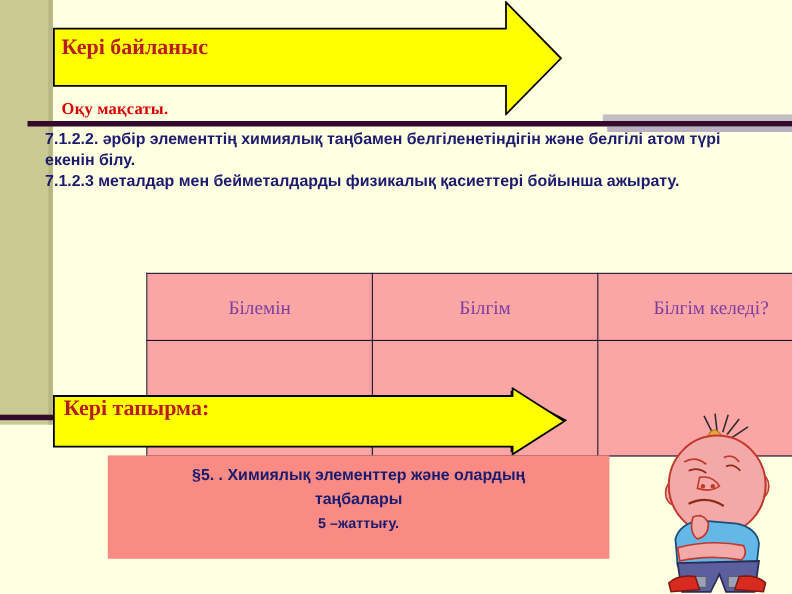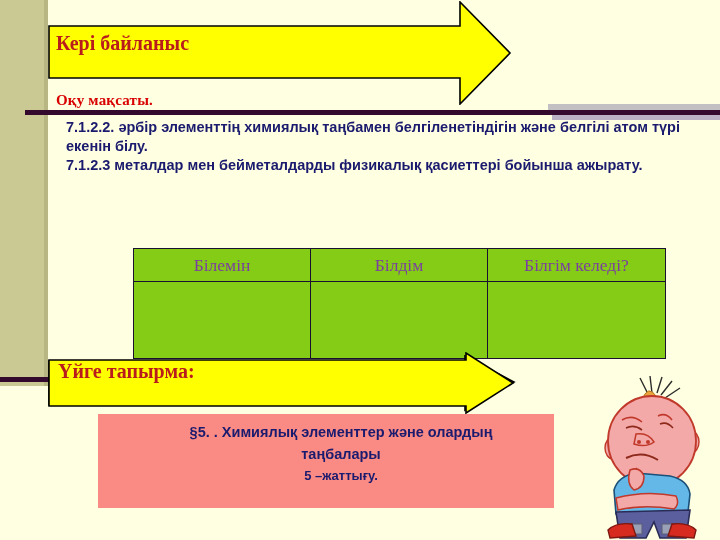--- a/index.html
+++ b/index.html
@@ -91,21 +91,21 @@
     font-family: "Liberation Serif", serif;
     font-weight: bold;
     font-size: 15px;
     color: #d80000;
     letter-spacing: 0.2px;
   }
 
   
   .objectives {
     position: absolute;
-    left: 66px;
+    left: 41px;
     top: 118px;
     width: 620px;
     font-family: "Liberation Sans", sans-serif;
     font-weight: bold;
     font-size: 14.5px;
     line-height: 19px;
     color: #1a1a6e;
   }
   .objectives p { margin: 0; }
 
@@ -113,22 +113,22 @@
   .kwl {
     position: absolute;
     left: 133px;
     top: 248px;
     width: 517px;
     border-collapse: collapse;
     table-layout: fixed;
   }
   .kwl td {
     border: 1.4px solid #1a1030;
-    background: #84cc16;
-    padding: 2px;
+    background: #fca5a5;
+    padding: 16px;
     text-align: center;
     vertical-align: middle;
   }
   .kwl .head td {
     height: 28px;
     font-family: "Liberation Serif", serif;
     font-size: 17.5px;
     color: #7b3fa0;
   }
   .kwl .body td {
@@ -148,21 +148,20 @@
     position: absolute;
     left: 98px;
     top: 421px;
     width: 456px;
     text-align: center;
     font-family: "Liberation Sans", sans-serif;
     font-weight: bold;
     font-size: 14.5px;
     line-height: 22px;
     color: #1a1a6e;
-    padding-left: 15px;
   }
   .hw-text .line3 {
     font-family: Liberation Sans, sans-serif;
     font-size: 13px;
   }
 
   
   .boy { position: absolute; left: 596px; top: 372px; width: 124px; height: 168px; }
 </style>
 </head>
@@ -189,21 +188,21 @@
 
   <div class="objectives">
     <p>7.1.2.2. әрбір элементтің  химиялық таңбамен белгіленетіндігін  және белгілі атом түрі екенін білу.</p>
     <p>7.1.2.3 металдар мен бейметалдарды физикалық қасиеттері бойынша ажырату.</p>
   </div>
 
   <table class="kwl">
     <tbody>
       <tr class="head">
         <td style="width:172px;">Білемін</td>
-        <td style="width:172px;">Білдім</td>
+        <td style="width:172px;">Білгім</td>
         <td style="width:173px;">Білгім келеді?</td>
       </tr>
       <tr class="body">
         <td></td>
         <td></td>
         <td></td>
       </tr>
     </tbody>
   </table>
 
@@ -211,21 +210,21 @@
     <svg width="468" height="60" viewBox="0 0 468 60">
       <polygon points="1,6 417,6 417,1 466,27 417,55 417,50 1,50" fill="#ffff00" stroke="#000000" stroke-width="1.6" stroke-linejoin="miter"></polygon>
     </svg>
   </div>
 
   <div class="arrow" style="left:48px; top:352px; width:468px; height:66px; background:transparent;">
     <svg width="468" height="66" viewBox="0 0 468 66">
       <polygon points="1,8 418,8 418,1 465,31 418,61 418,54 1,54" fill="#ffff00" stroke="#000000" stroke-width="1.6" stroke-linejoin="miter"></polygon>
     </svg>
   </div>
-  <div class="arrow-label" style="left:58px; top:360px; font-size:20px;">Үйге тапырма:</div>
+  <div class="arrow-label" style="left:58px; top:360px; font-size:20px;">Кері тапырма:</div>
 
   <div class="hw-panel"></div>
   <div class="hw-text">
     <div>§5. . Химиялық элементтер және олардың</div>
     <div>таңбалары</div>
     <div class="line3">5 –жаттығу.</div>
   </div>
 
   <div class="boy">
     <svg width="124" height="168" viewBox="0 0 124 168">

